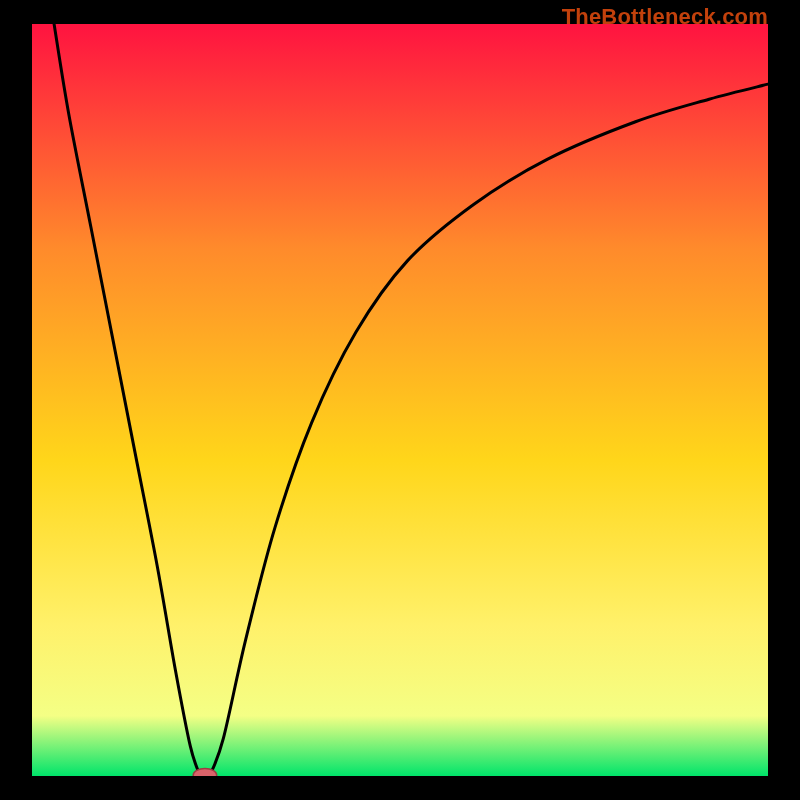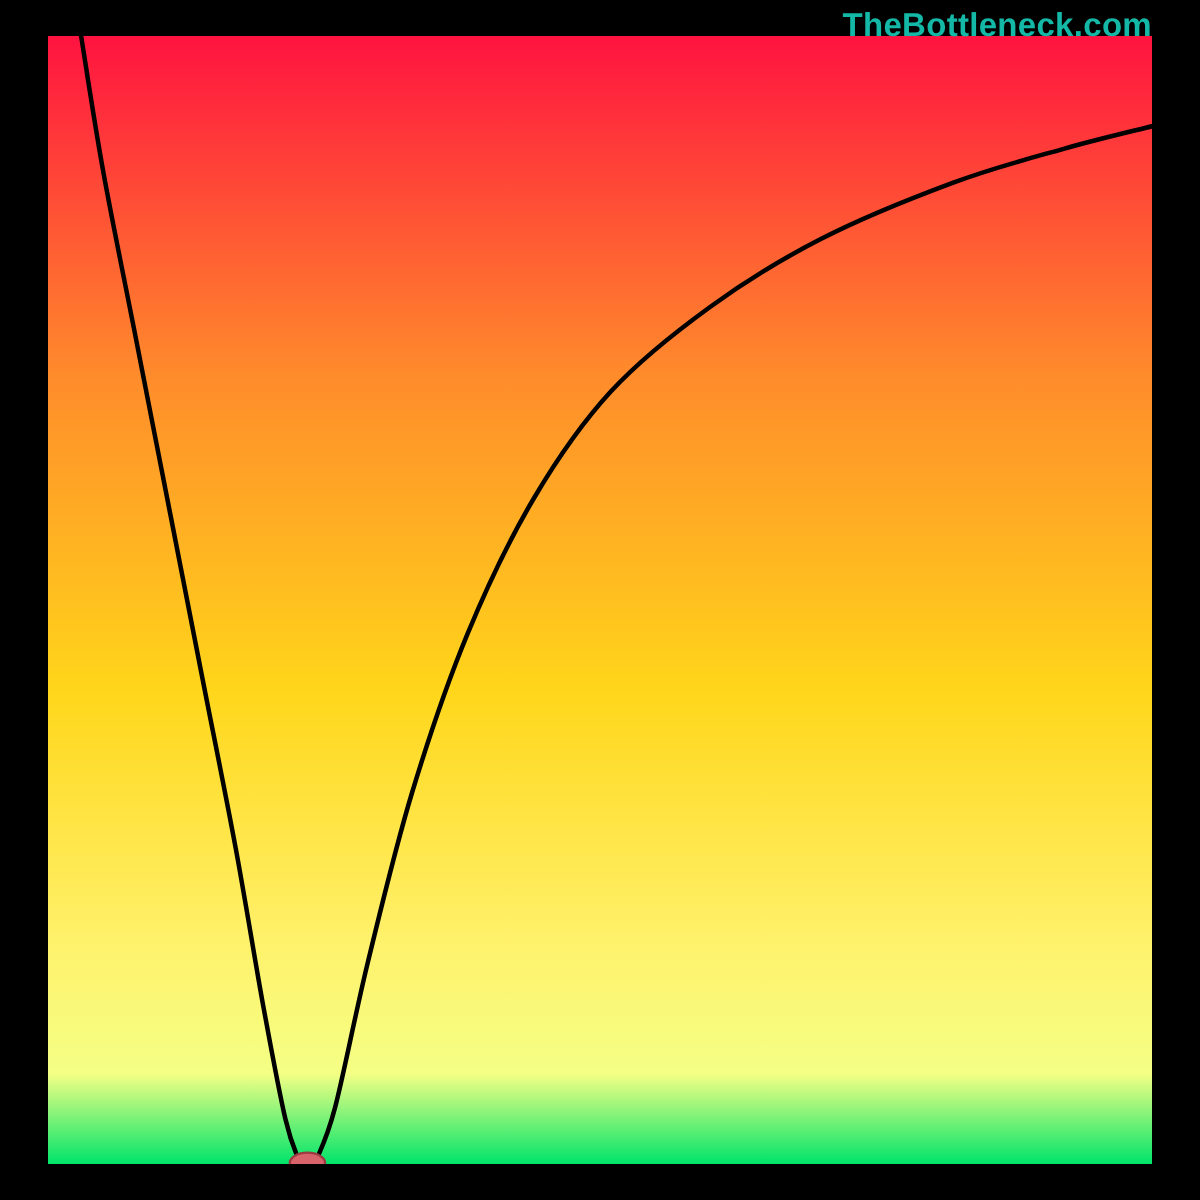--- a/index.html
+++ b/index.html
@@ -13,21 +13,21 @@
   }
   .frame {
     position: relative;
     width: 800px;
     height: 800px;
   }
   .watermark {
     position: absolute;
     top: 4px;
     right: 32px;
-    color: #14b8a6;
+    color: #c2410c;
     font-size: 22px;
     font-weight: 600;
     letter-spacing: 0.2px;
     z-index: 4;
     pointer-events: none;
   }
   svg.plot {
     position: absolute;
     left: 0;
     top: 0;

